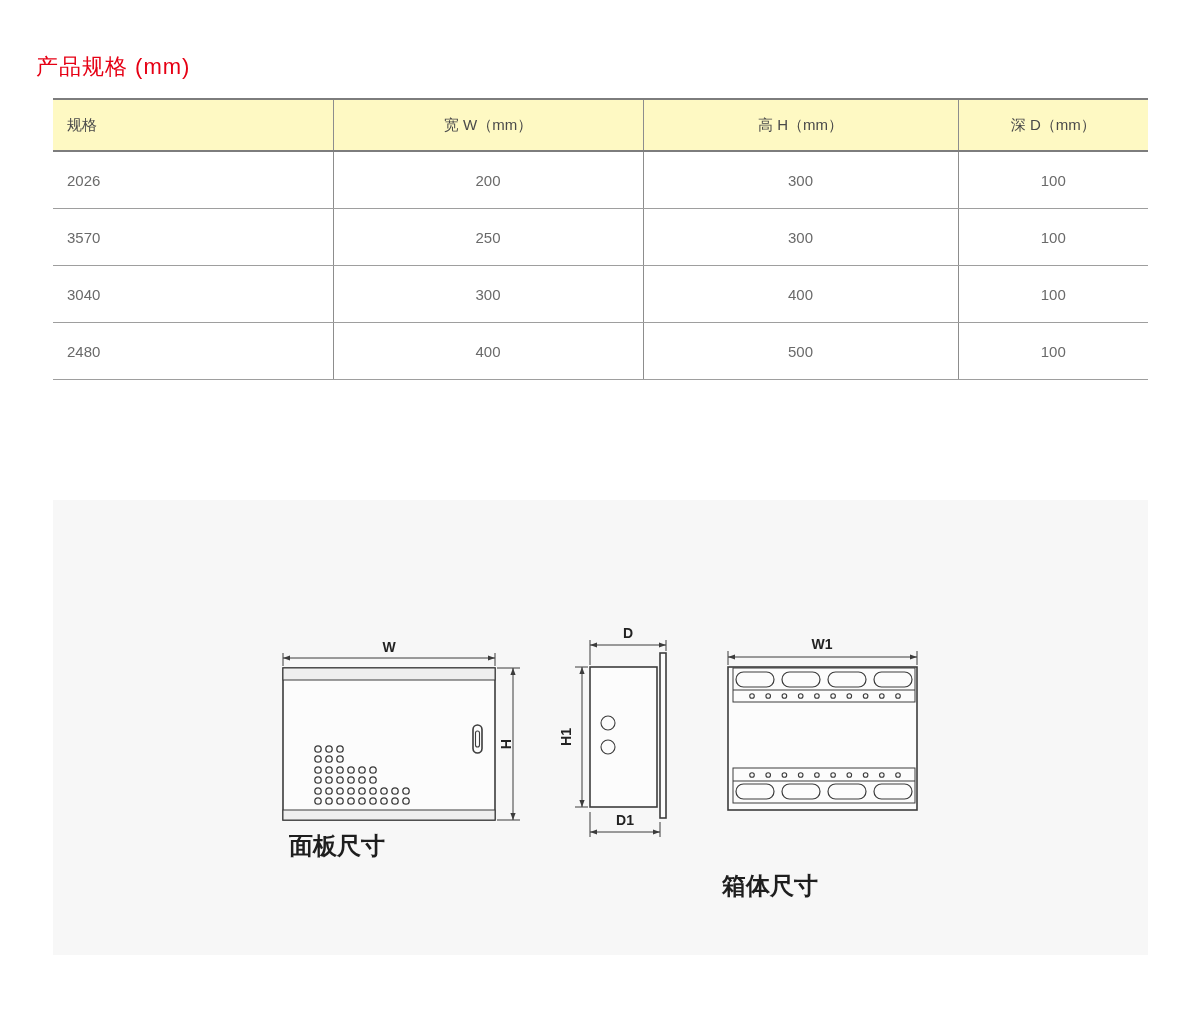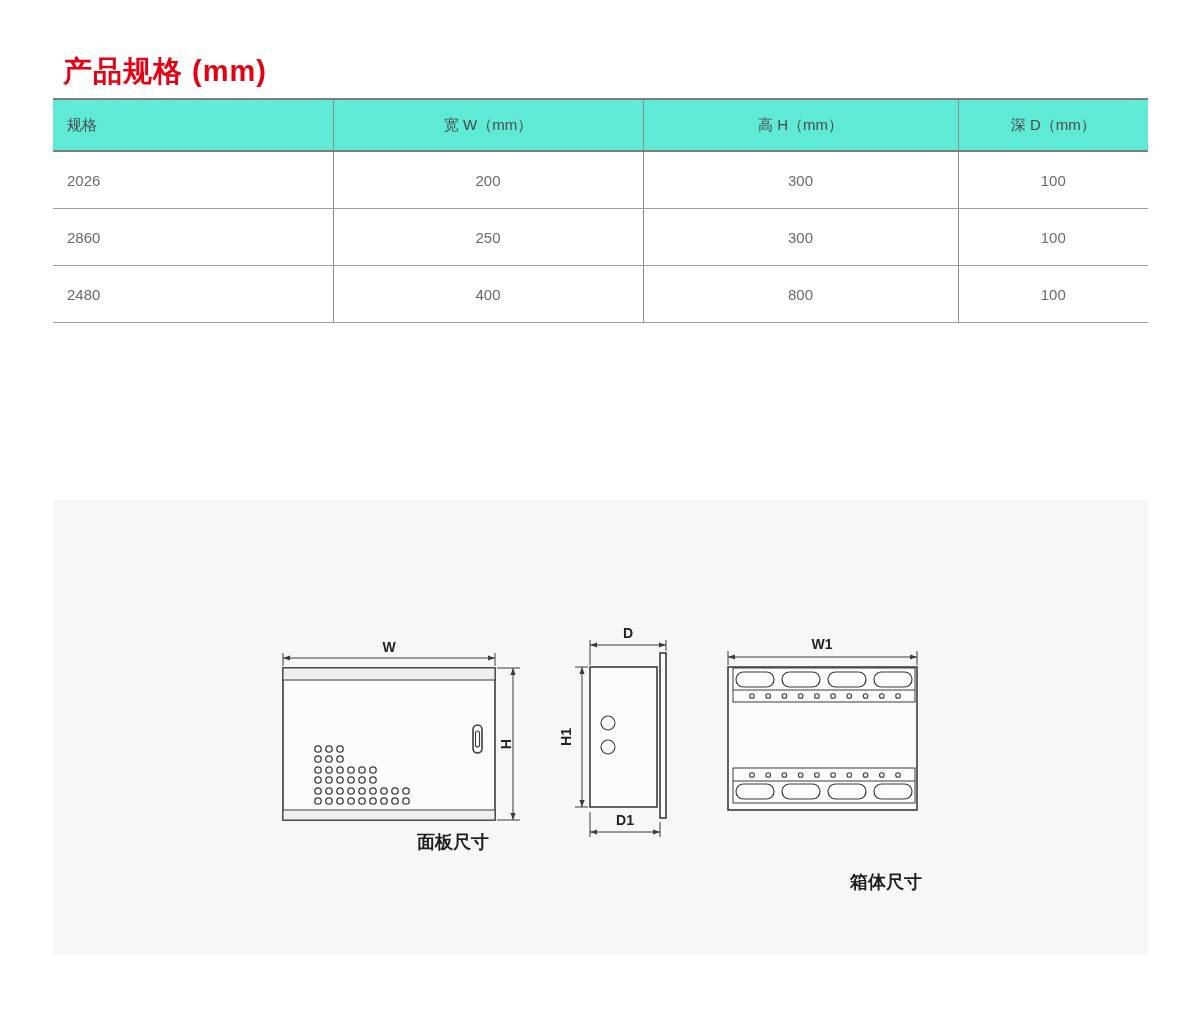--- a/index.html
+++ b/index.html
@@ -6,24 +6,24 @@
   .page{
     position:relative;
     width:1200px;
     height:1019px;
     background:#ffffff;
     font-family:"Liberation Sans","DejaVu Sans",sans-serif;
     overflow:hidden;
   }
   .sec-title{
     position:absolute;
-    left:63px;
+    left:36px;
     margin:0;
-    font-size:29px;
-    font-weight:700;
+    font-size:22px;
+    font-weight:400;
     color:#e60014;
     letter-spacing:1px;
   }
   #title-1{top:52px;}
   #title-2{top:447px;}
 
   
   table.spec{
     position:absolute;
     left:53px; top:98px;
@@ -32,21 +32,21 @@
     table-layout:fixed;
     border-top:2px solid #7d7d7d;
     font-size:15px;
   }
   table.spec col.c1{width:280px;}
   table.spec col.c2{width:310px;}
   table.spec col.c3{width:315px;}
   table.spec col.c4{width:190px;}
   table.spec th{
     height:48px;
-    background:#5eead4;
+    background:#fef9c3;
     font-weight:normal;
     color:#4a4a4a;
     border-bottom:2px solid #7d7d7d;
     margin-left:24px;
   }
   table.spec td{
     height:54px;
     color:#6a6a6a;
     border-bottom:1px solid #9e9e9e;
     text-align:center;
@@ -68,22 +68,22 @@
     background:#f7f7f7;
   }
   .fig{position:absolute;}
   #fig-panel{left:217px; top:110px;}
   #fig-side{left:507px; top:110px;}
   #fig-box{left:647px; top:110px;}
   .fig-caption{
     position:absolute;
     top:330px;
     width:200px;
-    text-align:right;
-    font-size:18px;
+    text-align:left;
+    font-size:24px;
     font-weight:600;
     color:#1e1e1e;
   }
   #caption-panel{left:236px;}
   #caption-box{left:669px;margin-top:40px;}
 
   svg text{
     font-family:"Liberation Sans","DejaVu Sans",sans-serif;
     font-size:14px;
     font-weight:bold;
@@ -120,29 +120,35 @@
       </tr>
     </thead>
     <tbody>
       <tr>
         <td class="first">2026</td>
         <td>200</td>
         <td>300</td>
         <td>100</td>
       </tr>
       <tr>
-        <td class="first">2860</td>
+        <td class="first">3570</td>
         <td>250</td>
         <td>300</td>
         <td>100</td>
       </tr>
       <tr>
+        <td class="first">3040</td>
+        <td>300</td>
+        <td>400</td>
+        <td>100</td>
+      </tr>
+      <tr>
         <td class="first">2480</td>
         <td>400</td>
-        <td>800</td>
+        <td>500</td>
         <td>100</td>
       </tr>
     </tbody>
   </table>
 
 
   <div class="panel">
 
     <svg class="fig" id="fig-panel" width="260" height="230" viewBox="0 0 260 230">
 

